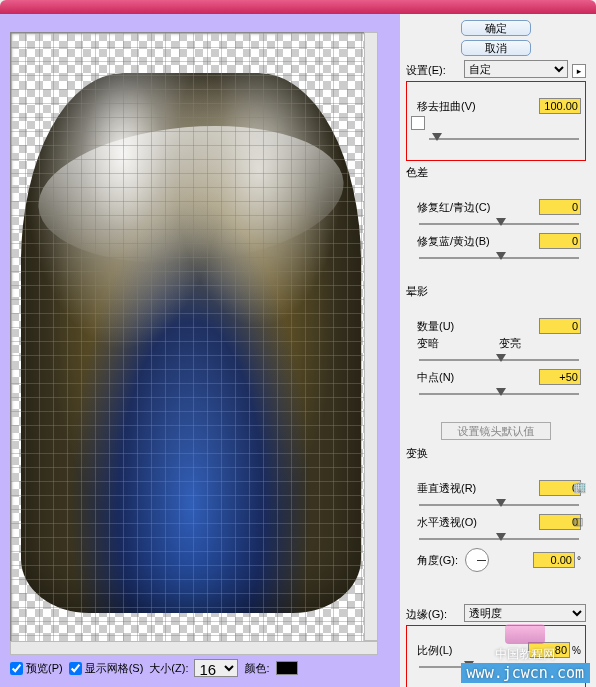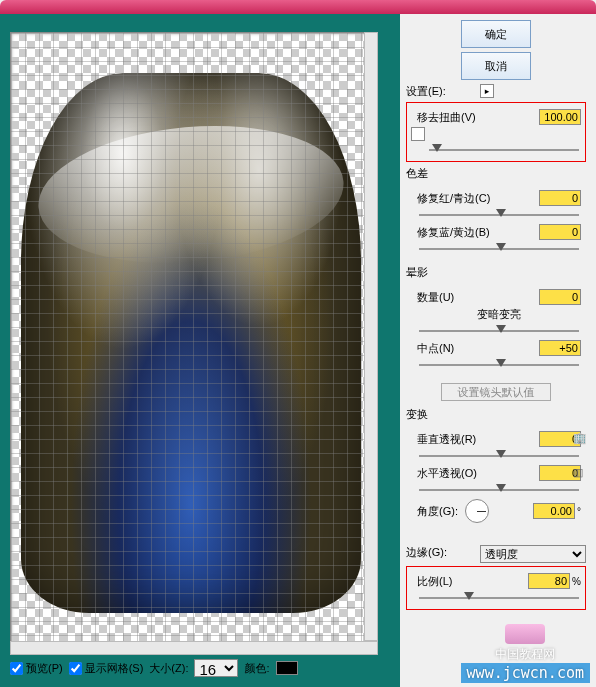--- a/index.html
+++ b/index.html
@@ -16,21 +16,21 @@
   height: 14px;
   background: linear-gradient(#e85d8a, #c9275a);
   border-radius: 6px 6px 0 0;
 }
 .main {
   display: flex;
   height: calc(100% - 14px);
 }
 .preview-pane {
   width: 400px;
-  background: #0f766e;
+  background: #c4b5fd;
   position: relative;
 }
 .preview-area {
   position: absolute;
   top: 18px; left: 10px;
   width: 368px; height: 620px;
   background: #fff;
   border: 1px solid #888;
   box-shadow: inset 1px 1px 3px rgba(0,0,0,0.3);
   overflow: hidden;
@@ -89,54 +89,54 @@
   font-size: 15px; height: 18px; width: 44px;
 }
 .swatch { width: 22px; height: 14px; background: #000; border: 1px solid #888; }
 .controls {
   flex: 1;
   padding: 6px 10px 6px 6px;
   position: relative;
 }
 .btn-row { text-align: center; margin-bottom: 4px; }
 .btn {
-  width: 70px; height: 28px;
+  width: 70px; height: 16px;
   font-size: 11px;
   border: 1px solid #7a9ec7;
-  border-radius: 0;
+  border-radius: 5px;
   background: linear-gradient(#f4f8fc,#dde9f6);
   cursor: pointer;
 }
 .row {
-  display: flex; align-items: flex-start; gap: 20px;
+  display: flex; align-items: flex-end; gap: 4px;
   margin: 3px 0;
 }
 .row-label { width: 54px; text-align: left; }
 .sel {
   flex: 1; height: 18px; font-size: 11px;
   border: 1px solid #888;
 }
 .snap-btn {
   width: 14px; height: 14px; border: 1px solid #888;
   display: inline-flex; align-items:center; justify-content:center;
   background:#fff; font-size:9px;
 }
 .group {
   border: 1px solid transparent;
-  padding: 4px 4px;
+  padding: 14px 4px;
   margin: 2px 0;
 }
 .group.redbox { border: 1px solid #e00; }
 .section-title { font-size: 11px; margin: 4px 0 2px; }
 .param {
   display: flex; align-items: center; margin: 2px 0;
   position: relative;
 }
 .param-label { width: 88px; padding-left: 6px; }
-.param-label.two { display:flex; justify-content:flex-end; width:120px; padding-right:10px;}
+.param-label.two { display:flex; justify-content:space-between; width:120px; padding-right:10px;}
 .num {
   width: 42px; height: 16px; font-size: 11px;
   border: 1px solid #888; text-align: right; padding-right: 2px;
   background:#fde047;
 }
 .slider {
   height: 14px; margin: 0 2px 0 8px;
   position: relative;
 }
 .slider::before {
@@ -212,20 +212,21 @@
       <div class="swatch"></div>
     </div>
   </div>
 
   <div class="controls">
     <div class="btn-row"><button class="btn">确定</button></div>
     <div class="btn-row"><button class="btn">取消</button></div>
 
     <div class="row">
       <span class="row-label">设置(E):</span>
+      <select class="sel"><option>自定</option></select>
       <span class="snap-btn">▸</span>
     </div>
 
     <div class="group redbox">
       <div class="param">
         <span class="param-label">移去扭曲(V)</span>
         <span style="flex:1"></span>
         <input class="num" value="100.00" style="">
       </div>
       <span class="grid-toggle"></span>

